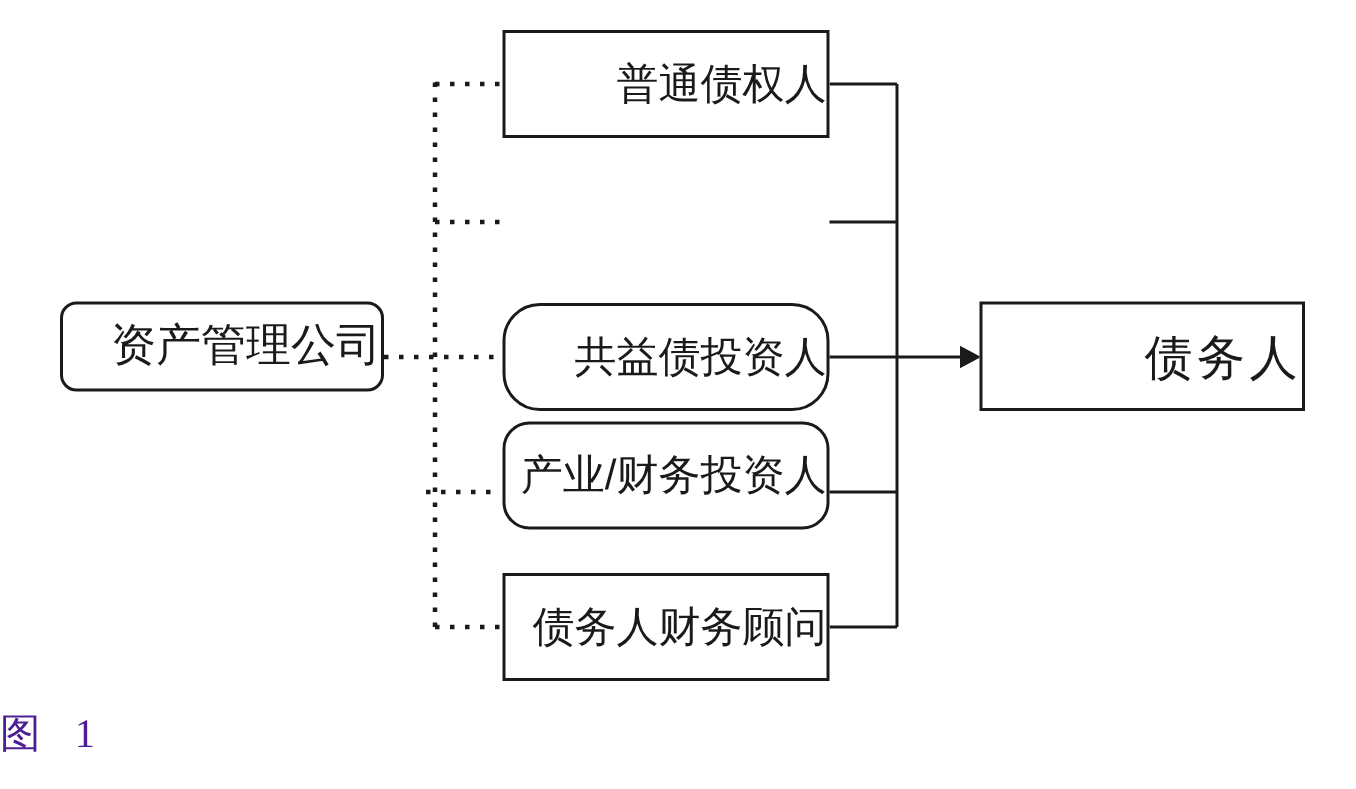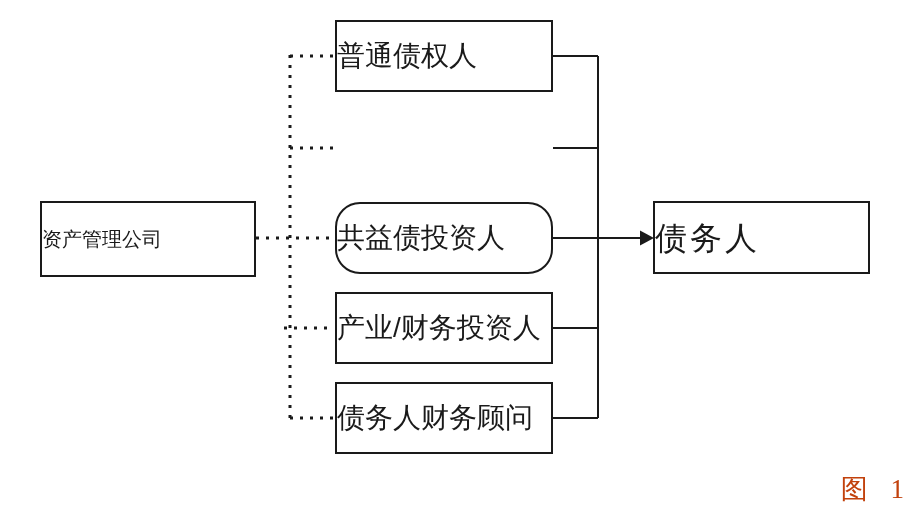--- a/index.html
+++ b/index.html
@@ -22,52 +22,53 @@
     width: 904px;
     height: 526px;
   }
   .node {
     position: absolute;
     box-sizing: border-box;
     border: 2px solid #1a1a1a;
     background: #ffffff;
     display: flex;
     align-items: center;
-    justify-content: flex-start;
+    justify-content: flex-end;
     color: #1a1a1a;
     white-space: nowrap;
     line-height: 1;
   }
   .node-left {
-    left: 40px; top: 201px; width: 216px; height: 76px;
-    font-size: 20px;
+    left: 40px; top: 201px; width: 216px; height: 60px;
+    font-size: 30px;
+    border-radius: 11px;
   }
   .node-mid {
     left: 335px; width: 218px; height: 72px;
     font-size: 28px;
   }
   .mid-0 { top: 20px; }
   .mid-1 { top: 112px; }
   .mid-2 { top: 202px; border-radius: 25px; }
-  .mid-3 { top: 292px; }
+  .mid-3 { top: 281px; border-radius: 18px; }
   .mid-4 { top: 382px; }
   .node-right {
     left: 653px; top: 201px; width: 217px; height: 73px;
     font-size: 32px;
     letter-spacing: 3px;
   }
   .figure-caption {
     position: absolute;
     left: 0;
     top: 472px;
     width: 904px;
-    text-align: right;
+    text-align: left;
     font-family: "Liberation Serif", serif;
     font-size: 27px;
-    color: #c2410c;
+    color: #4c1d95;
     word-spacing: 16px;
     line-height: 34px;
   }
 </style>
 </head>
 <body>
 
 <div class="figure-canvas">
 
   <svg class="connector-layer" width="904" height="526" viewBox="0 0 904 526" xmlns="http://www.w3.org/2000/svg">

